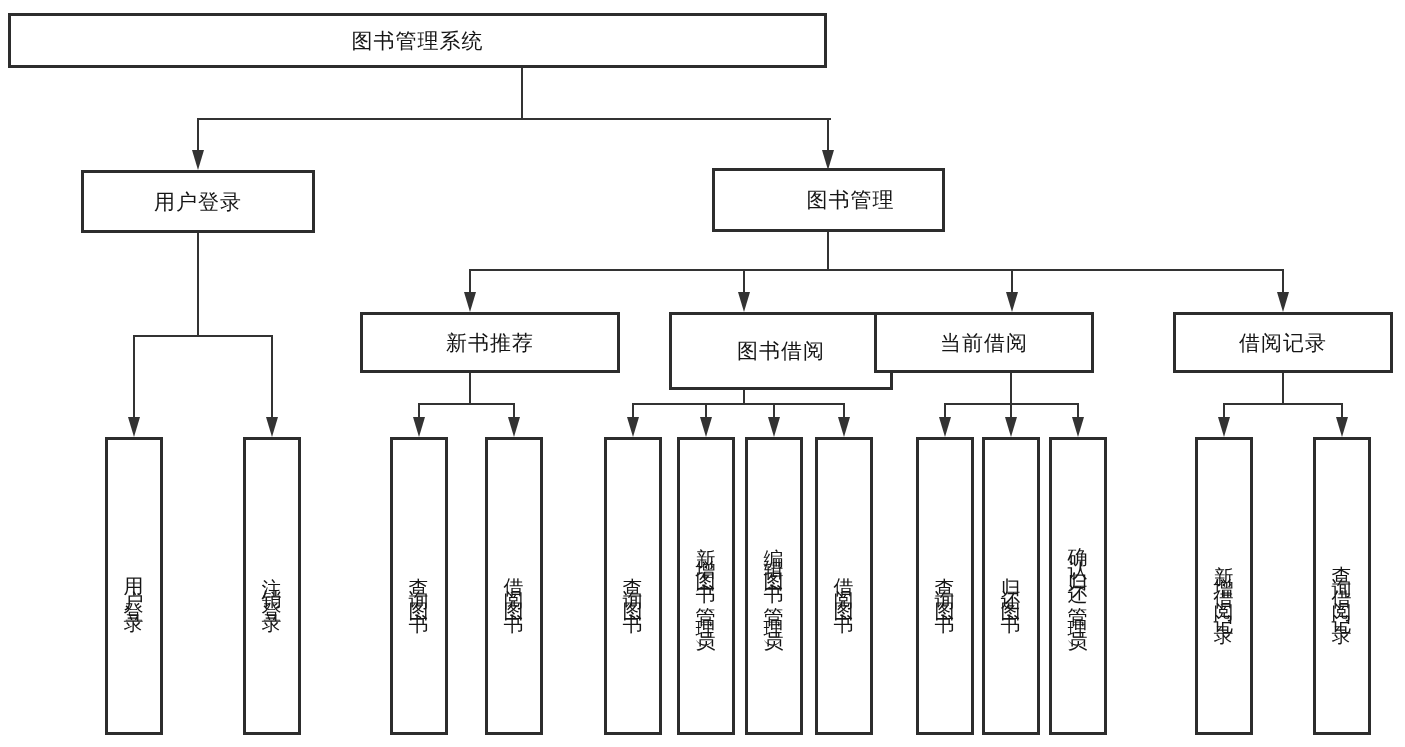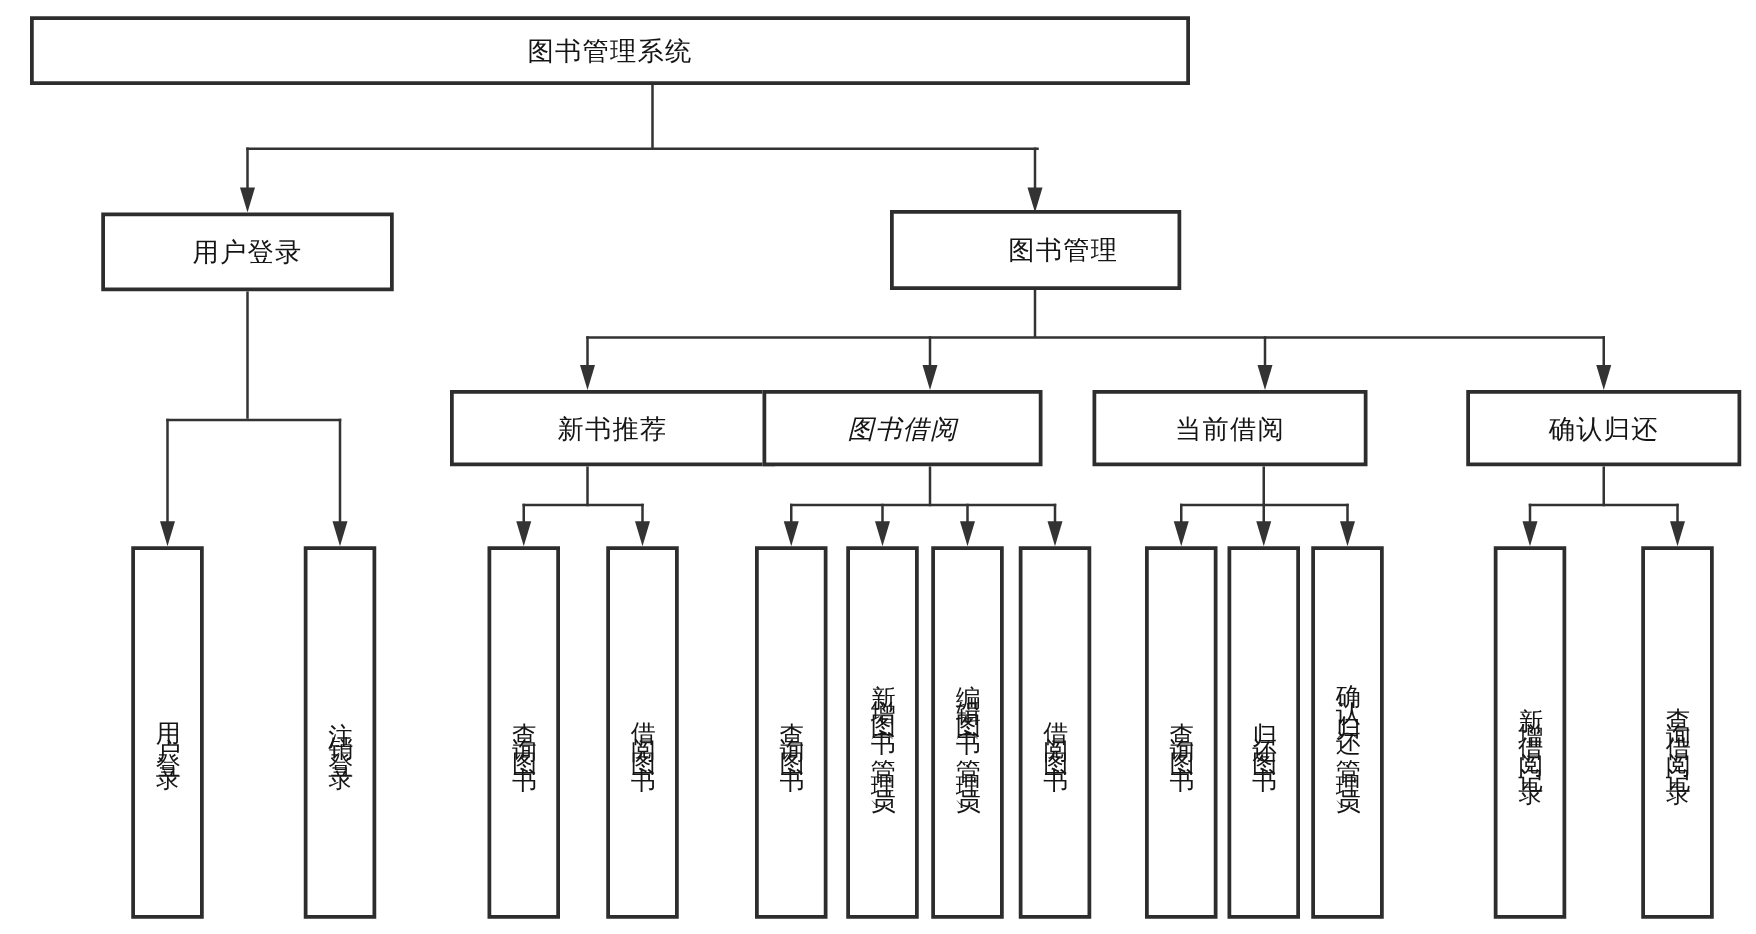--- a/index.html
+++ b/index.html
@@ -54,21 +54,21 @@
     text-shadow:2px 1px 0 rgba(222,110,120,.45);
     z-index:5;
     white-space:nowrap;
   }
 </style>
 </head>
 <body>
 
 <div id="stage">
 
-  <div class="box hlabel" style="left:24px;top:13px;width:928px;height:55px;">
+  <div class="box hlabel" style="left:8px;top:13px;width:819px;height:55px;">
     <span>图书管理系统</span>
   </div>
 
   <div class="vl" style="left:521px;top:68px;height:51px;"></div>
   <div class="hl" style="left:197px;top:118px;width:634px;"></div>
   <div class="vl" style="left:197px;top:118px;height:34px;"></div>
   <div class="arr" style="left:192px;top:150px;"></div>
   <div class="vl" style="left:827px;top:118px;height:34px;"></div>
   <div class="arr" style="left:822px;top:150px;"></div>
 
@@ -93,28 +93,28 @@
   <div class="vl" style="left:743px;top:269px;height:25px;"></div>
   <div class="arr" style="left:738px;top:292px;"></div>
   <div class="vl" style="left:1011px;top:269px;height:25px;"></div>
   <div class="arr" style="left:1006px;top:292px;"></div>
   <div class="vl" style="left:1282px;top:269px;height:25px;"></div>
   <div class="arr" style="left:1277px;top:292px;"></div>
 
   <div class="box hlabel" style="left:360px;top:312px;width:260px;height:61px;">
     <span>新书推荐</span>
   </div>
-  <div class="box hlabel" style="left:610px;top:312px;width:224px;height:61px;font-style:italic;">
+  <div class="box hlabel" style="left:669px;top:312px;width:224px;height:78px;">
     <span>图书借阅</span>
   </div>
   <div class="box hlabel" style="left:874px;top:312px;width:220px;height:61px;">
     <span>当前借阅</span>
   </div>
   <div class="box hlabel" style="left:1173px;top:312px;width:220px;height:61px;">
-    <span>确认归还</span>
+    <span>借阅记录</span>
   </div>
 
   <div class="vl" style="left:469px;top:373px;height:32px;"></div>
   <div class="hl" style="left:418px;top:403px;width:97px;"></div>
   <div class="vl" style="left:418px;top:403px;height:16px;"></div>
   <div class="arr" style="left:413px;top:417px;"></div>
   <div class="vl" style="left:513px;top:403px;height:16px;"></div>
   <div class="arr" style="left:508px;top:417px;"></div>
 
   <div class="vl" style="left:743px;top:373px;height:32px;"></div>

